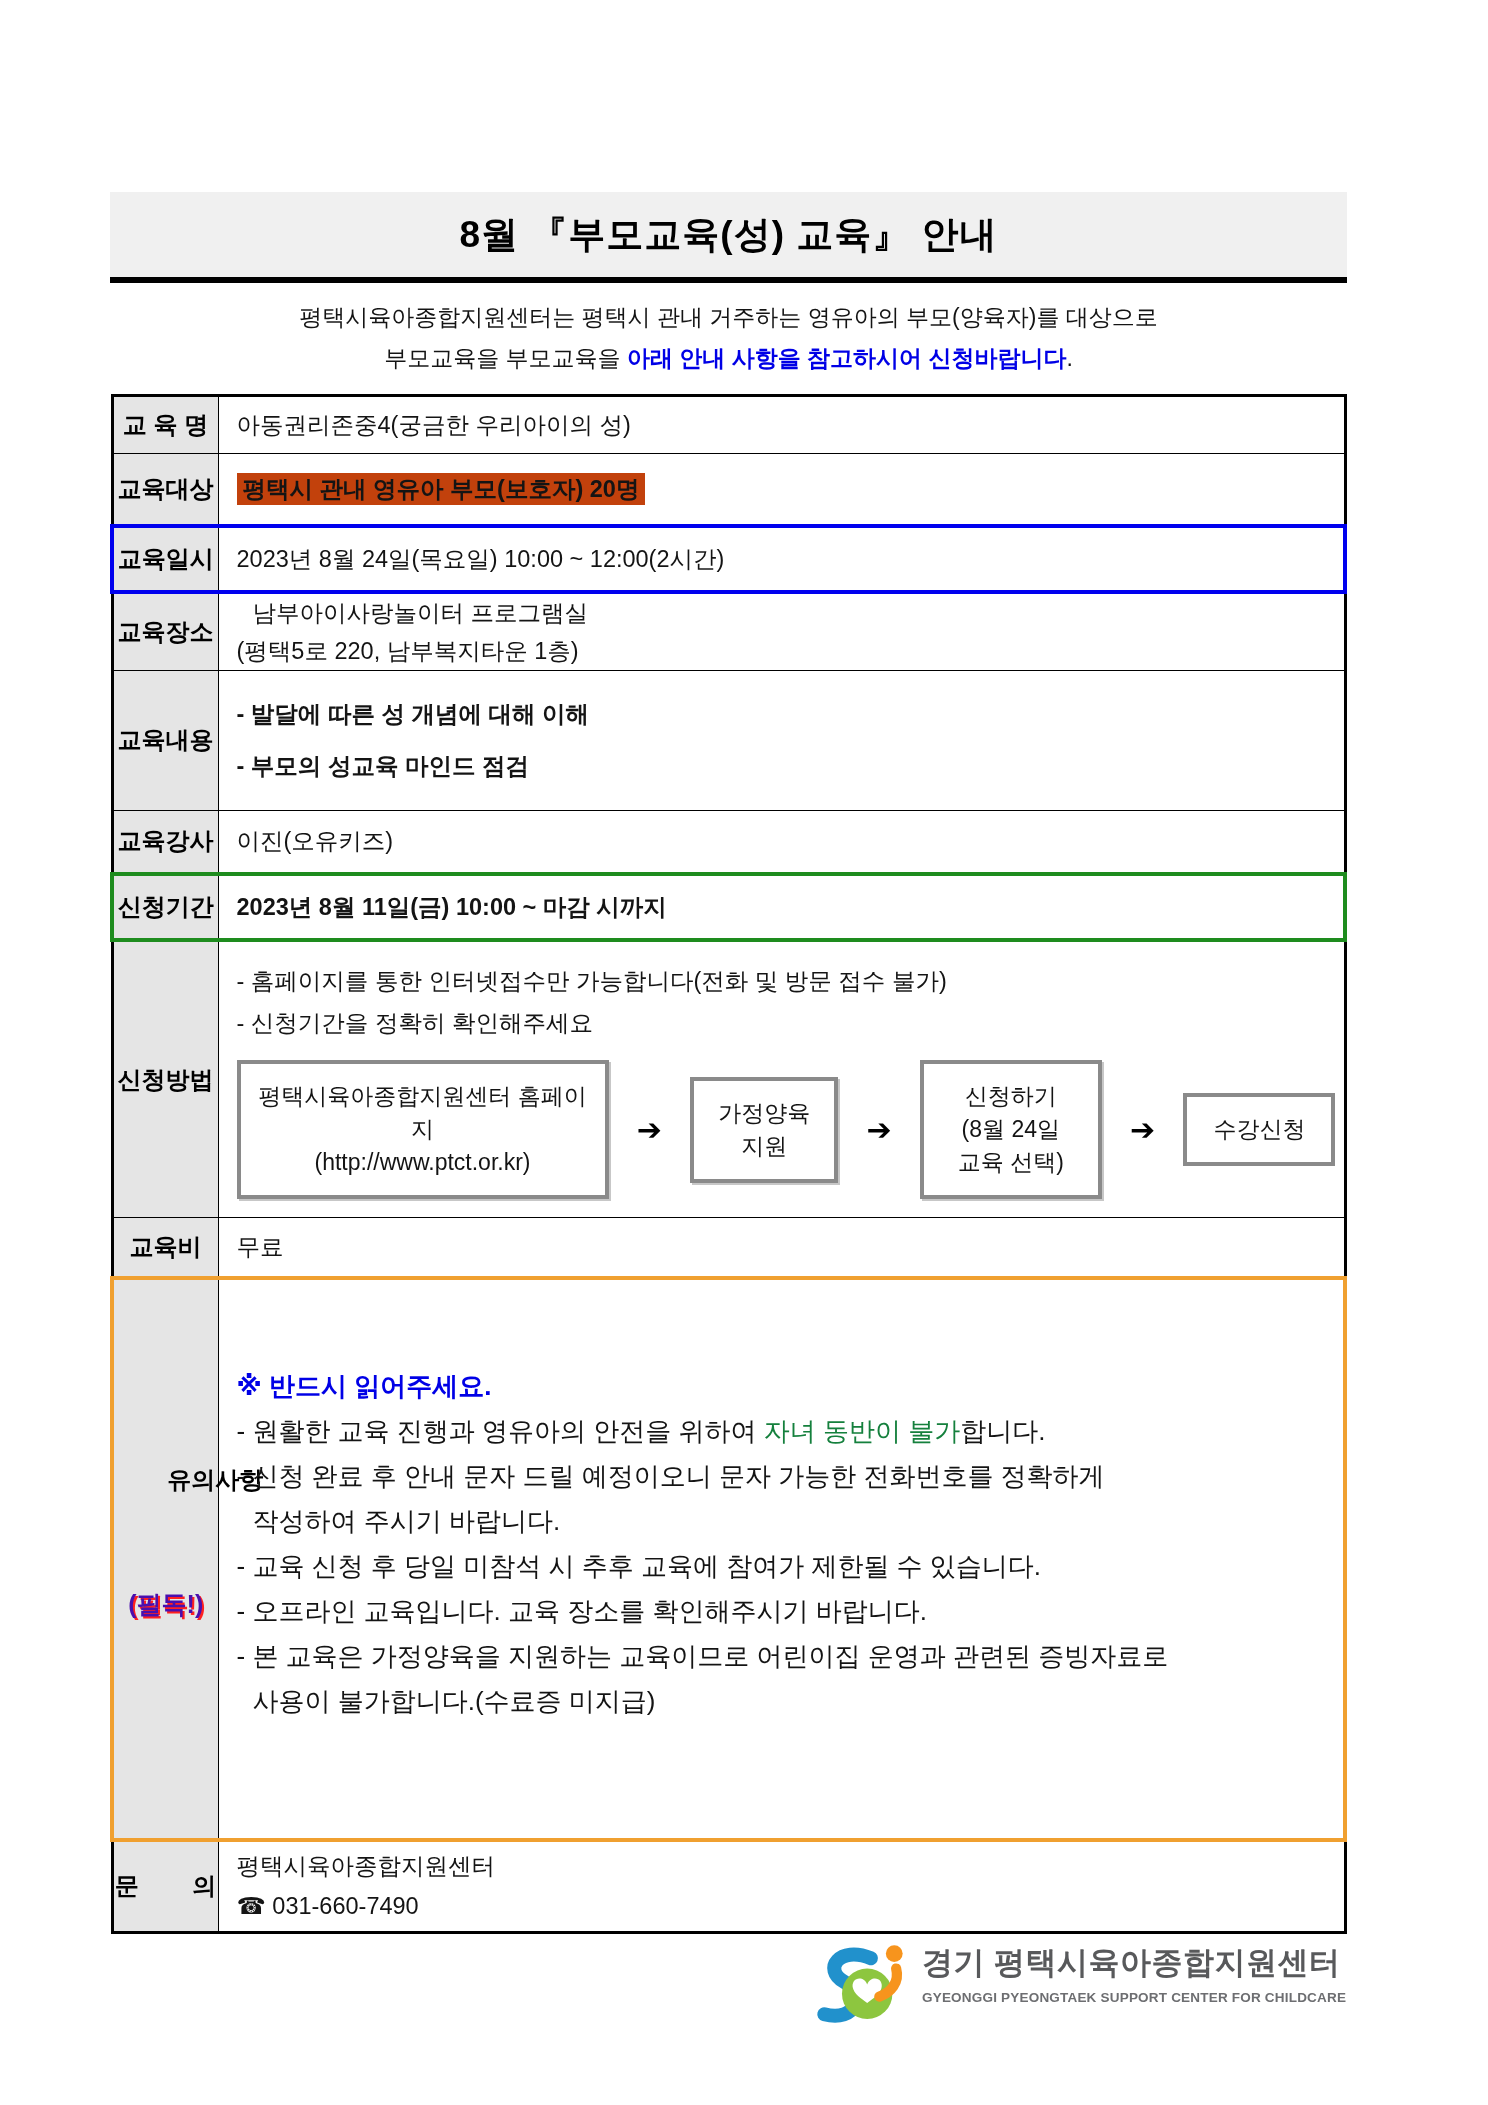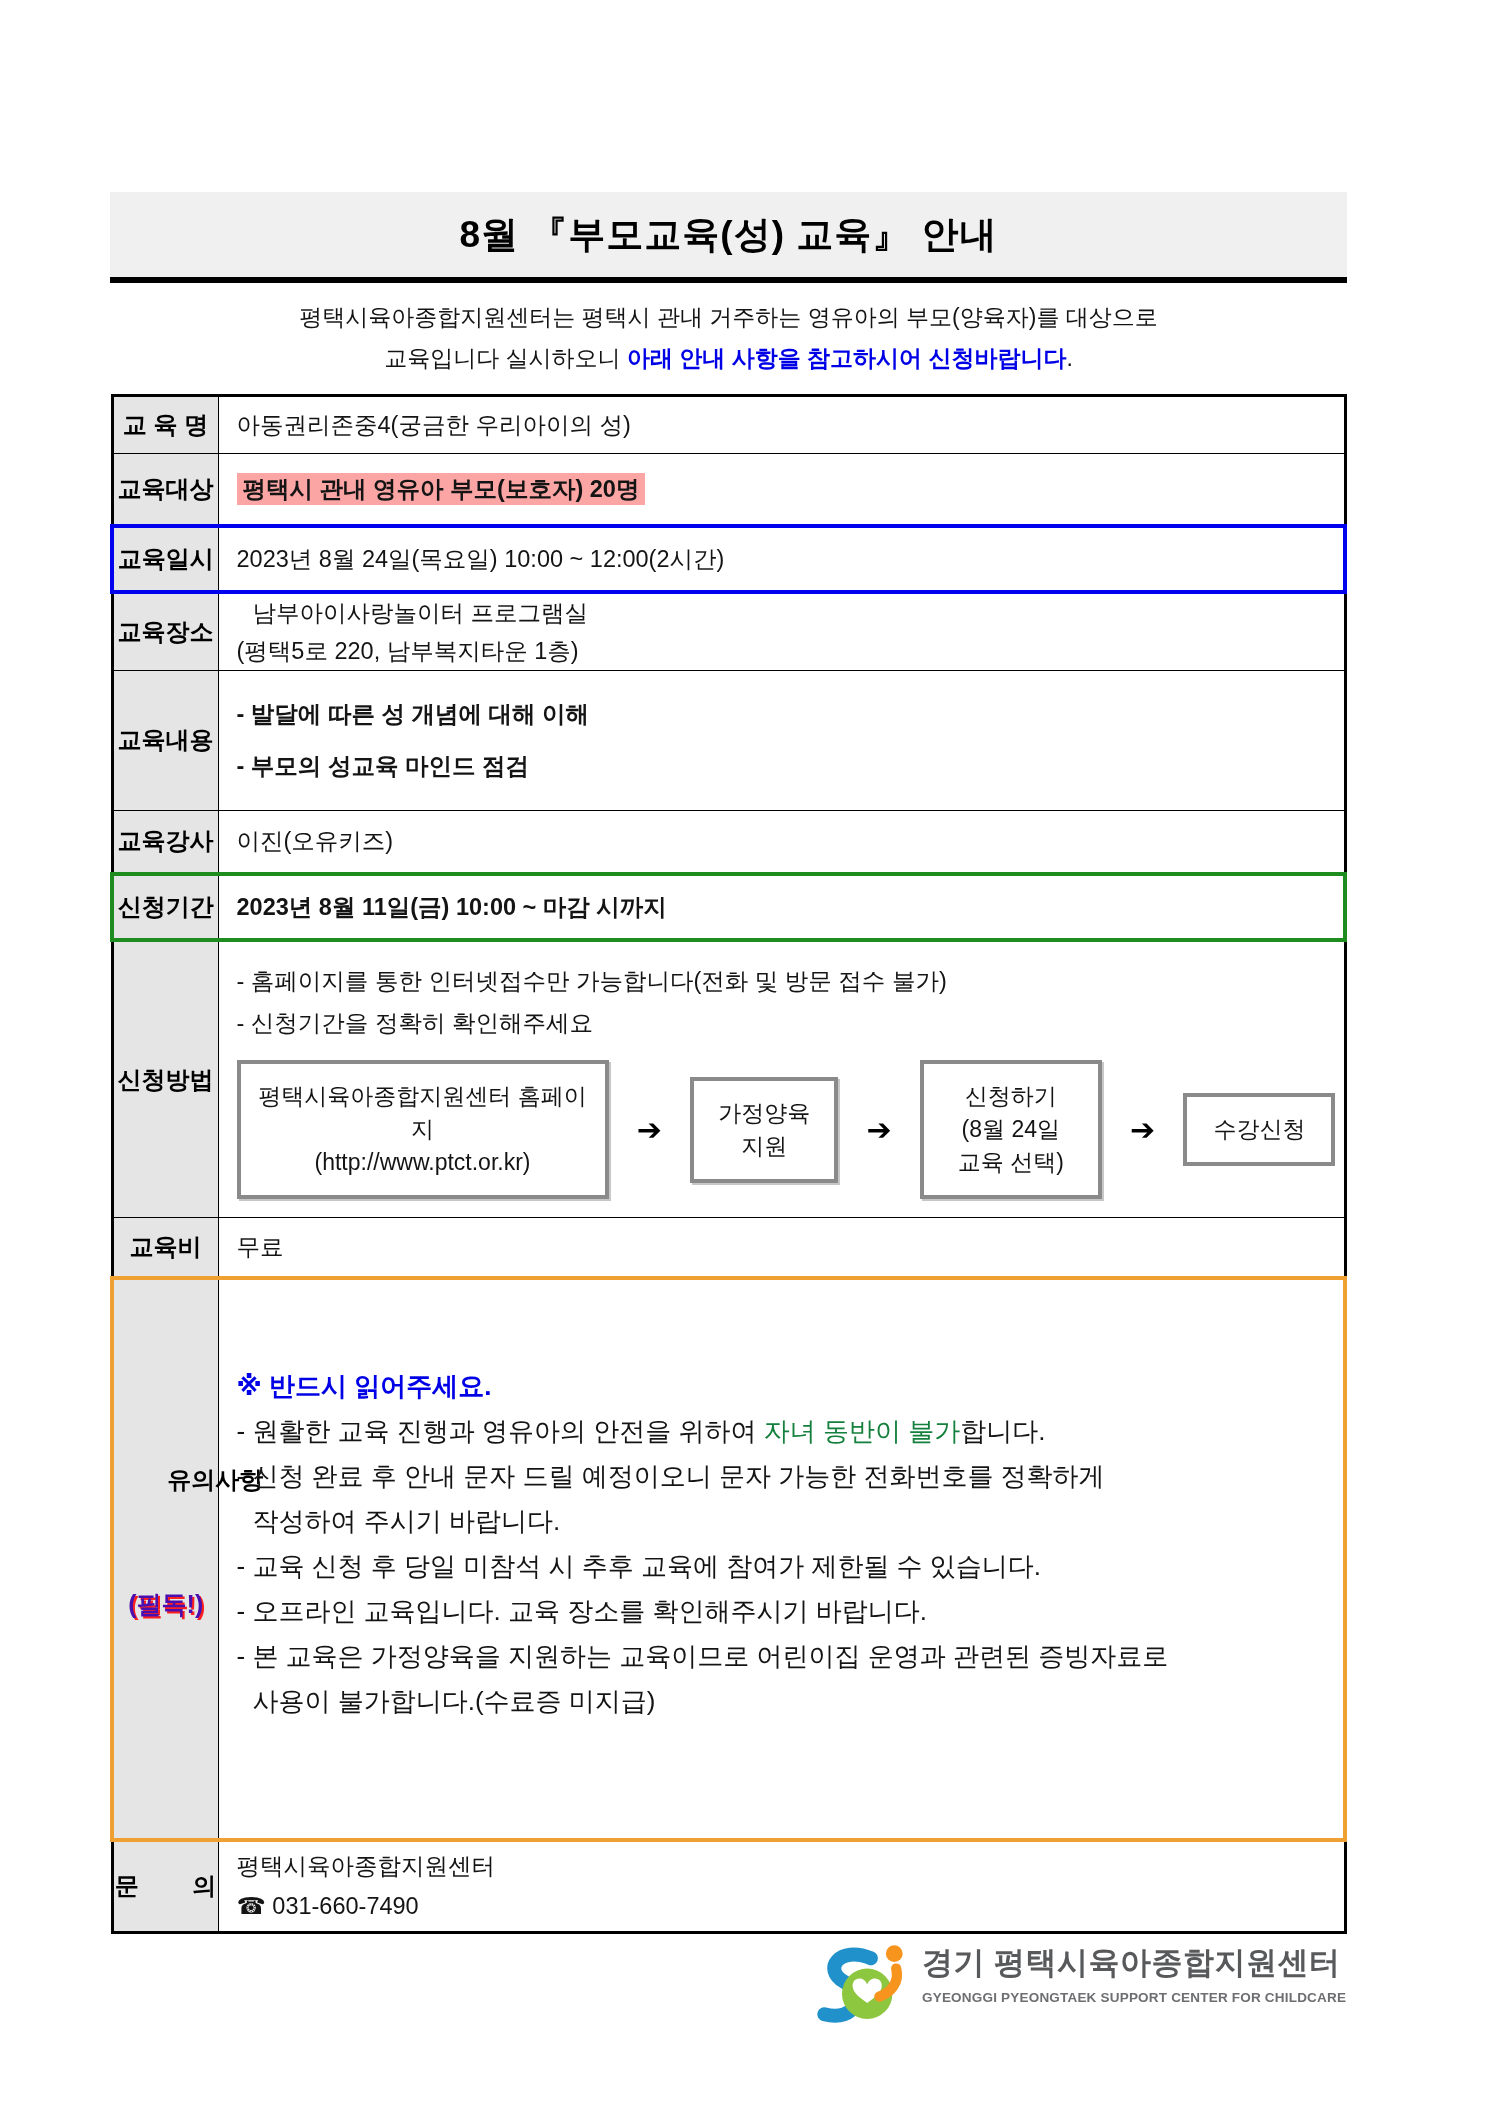--- a/index.html
+++ b/index.html
@@ -53,21 +53,21 @@
   tr.row-blue th, tr.row-blue td { border-top:4px solid #0000ee; border-bottom:4px solid #0000ee; }
   tr.row-blue th { border-left:4px solid #0000ee; }
   tr.row-blue td { border-right:4px solid #0000ee; }
   tr.row-green th, tr.row-green td { border-top:4px solid #1e8c1e; border-bottom:4px solid #1e8c1e; }
   tr.row-green th { border-left:4px solid #1e8c1e; }
   tr.row-green td { border-right:4px solid #1e8c1e; }
   tr.row-orange th, tr.row-orange td { border-top:4px solid #f0a030; border-bottom:4px solid #f0a030; }
   tr.row-orange th { border-left:4px solid #f0a030; }
   tr.row-orange td { border-right:4px solid #f0a030; }
 
-  .hl { background:#fca5a5; font-weight:bold; padding:3px 6px; }
+  .hl { background:#c2410c; font-weight:bold; padding:3px 6px; }
   .txt-blue { color:#0000cc; }
   .txt-red-bold { color:#e60000; font-weight:bold; }
   .two-line { line-height:38px; }
   .bold { font-weight:bold; }
 
   
   td.method { padding:18px 0 18px 18px; }
   .method-bullets { font-size:23.5px; line-height:42px; }
   .flow { display:flex; align-items:center; width:100%; margin-top:16px; justify-content:space-between; padding-right:8px; }
   .flow-box {
@@ -105,21 +105,21 @@
 
 <div class="page">
 
   <div class="banner">
     <div class="title">8월 『부모교육(성) 교육』 안내</div>
   </div>
   <div class="rule"></div>
 
   <div class="intro">
     <div>평택시육아종합지원센터는 평택시 관내 거주하는 영유아의 부모(양육자)를 대상으로</div>
-    <div><span>교육입니다 실시하오니 </span><span class="blue">아래 안내 사항을 참고하시어 신청바랍니다</span><span>.</span></div>
+    <div><span>부모교육을 부모교육을 </span><span class="blue">아래 안내 사항을 참고하시어 신청바랍니다</span><span>.</span></div>
   </div>
 
   <table class="info">
     <colgroup>
         <col class="c-label">
         <col>
       </colgroup>
 
     <tbody>
         <tr class="r-name">

